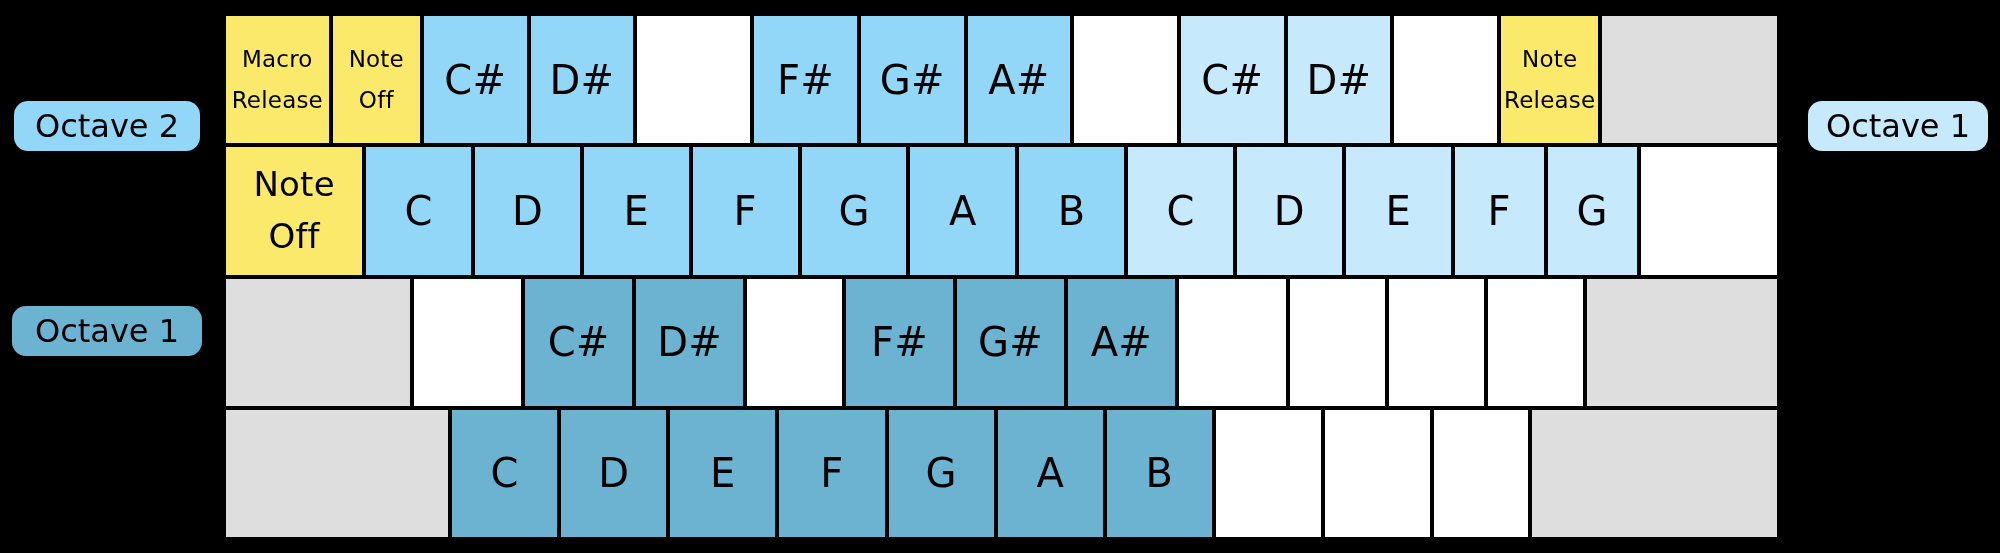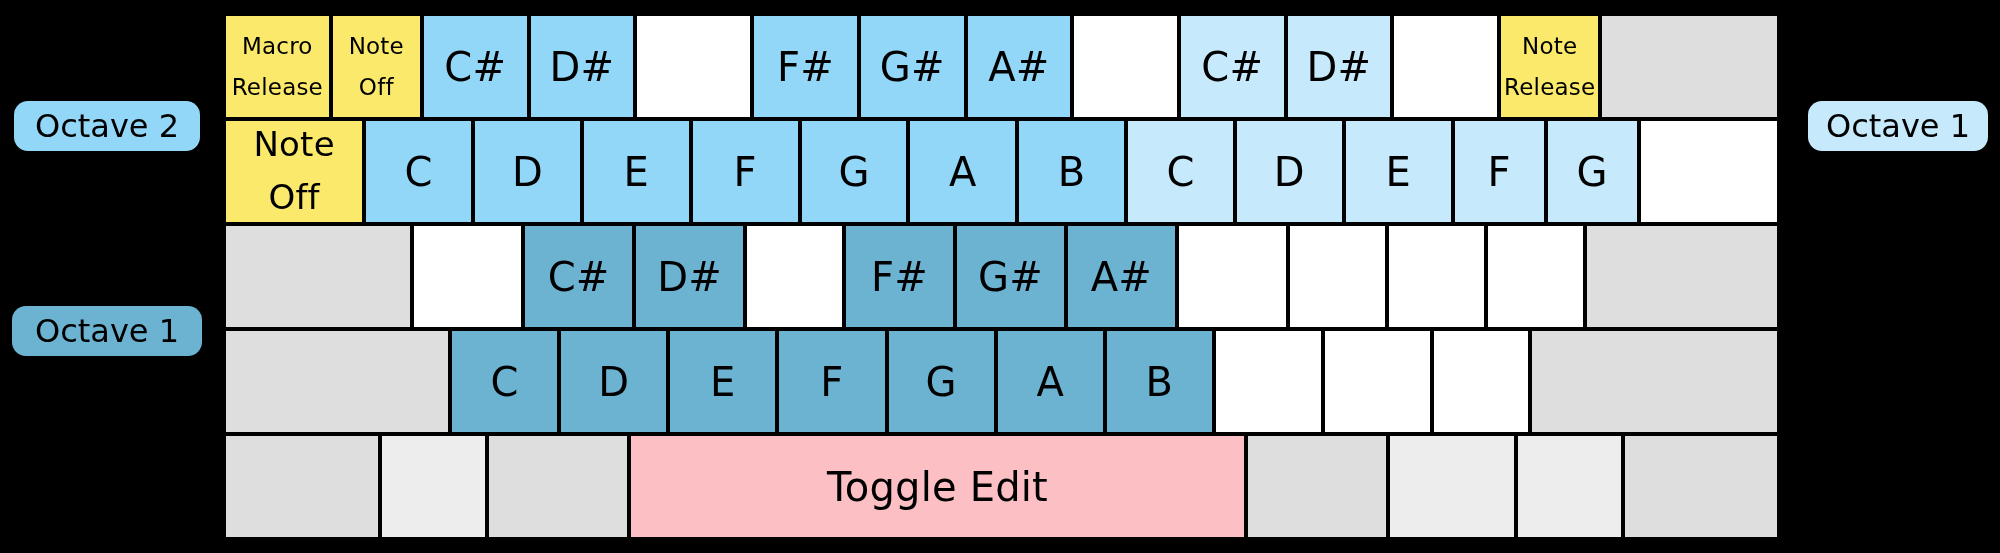--- a/index.html
+++ b/index.html
@@ -133,25 +133,15 @@
         <div class="cell c-blue-dk big" style="flex: 0.9 1 0px;">E</div>
         <div class="cell c-blue-dk big" style="flex: 0.9 1 0px;">F</div>
         <div class="cell c-blue-dk big" style="flex: 0.9 1 0px;">G</div>
         <div class="cell c-blue-dk big" style="flex: 0.9 1 0px;">A</div>
         <div class="cell c-blue-dk big" style="flex: 0.9 1 0px;">B</div>
         <div class="cell c-white big" style="flex: 0.9 1 0px;"></div>
         <div class="cell c-white big" style="flex: 0.9 1 0px;"></div>
         <div class="cell c-white big" style="flex: 0.8 1 0px;"></div>
         <div class="cell c-gray big" style="flex: 2.1 1 0px;"></div>
       </div>
-      <div class="row">
-        <div class="cell c-gray big" style="flex: 1.1 1 0px;"></div>
-        <div class="cell c-gray2 big" style="flex: 0.75 1 0px;"></div>
-        <div class="cell c-gray big" style="flex: 1 1 0px;"></div>
-        <div class="cell c-pink big" style="flex: 4.45 1 0px;">Toggle Edit</div>
-        <div class="cell c-gray big" style="flex: 1 1 0px;"></div>
-        <div class="cell c-gray2 big" style="flex: 0.9 1 0px;"></div>
-        <div class="cell c-gray2 big" style="flex: 0.75 1 0px;"></div>
-        <div class="cell c-gray big" style="flex: 1.1 1 0px;"></div>
-      </div>
     </div>
 
 </div>
 
 </body></html>

